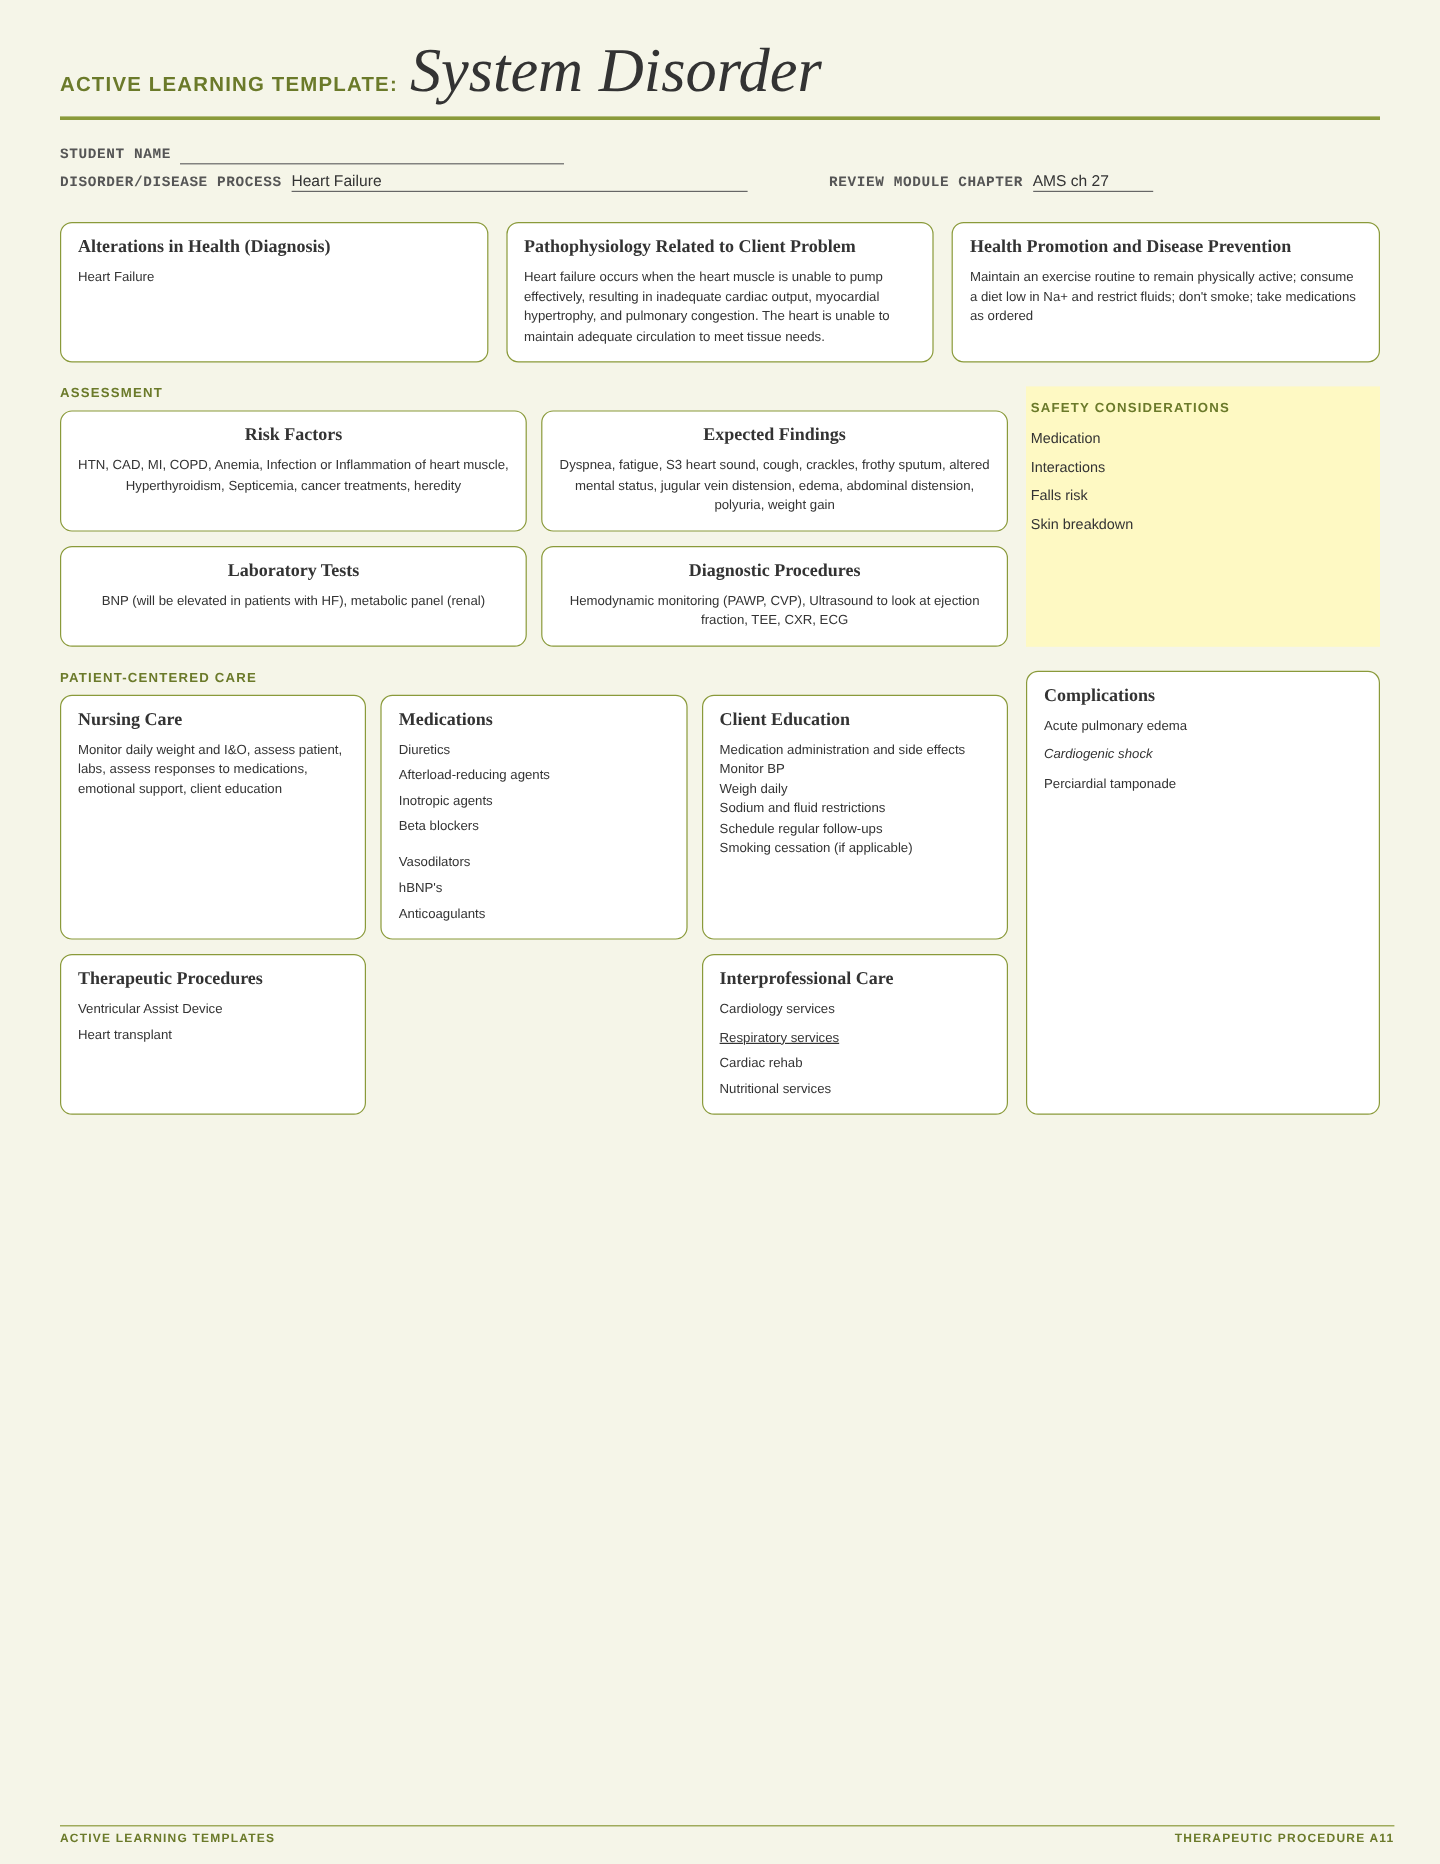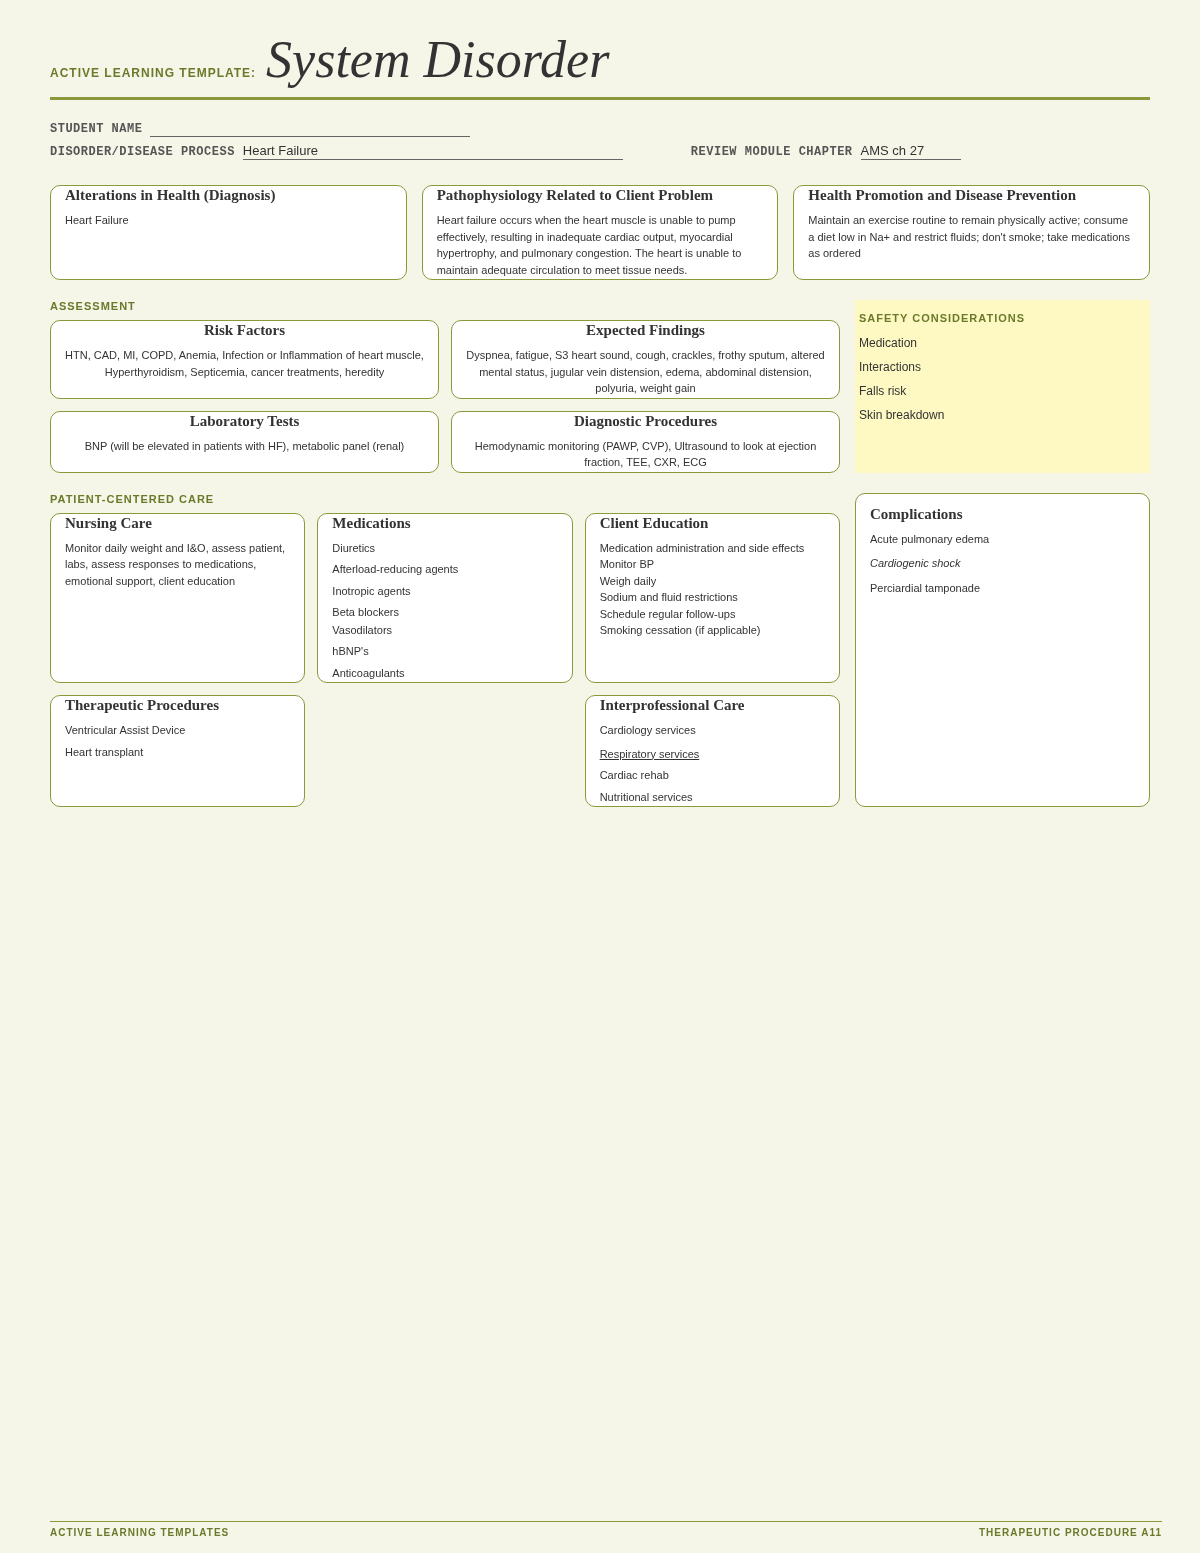--- a/index.html
+++ b/index.html
@@ -22,21 +22,21 @@
     
     .header {
       border-bottom: 3px solid #8a9a3a;
       padding-bottom: 8px;
       margin-bottom: 20px;
       display: flex;
       align-items: baseline;
       gap: 10px;
     }
     .header-label {
-      font-size: 12px;
+      font-size: 17px;
       font-weight: bold;
       color: #6b7a2a;
       text-transform: uppercase;
       letter-spacing: 1px;
     }
     .header-title {
       font-size: 52px;
       font-style: italic;
       font-weight: normal;
       color: #333;
@@ -76,21 +76,21 @@
     .top-boxes {
       display: grid;
       grid-template-columns: 1fr 1fr 1fr;
       gap: 15px;
       margin-bottom: 20px;
     }
 
     .box {
       border: 1.5px solid #8a9a3a;
       border-radius: 10px;
-      padding: 1px 14px;
+      padding: 12px 14px;
       background: white;
     }
     .box-title {
       font-size: 15px;
       font-weight: bold;
       color: #333;
       margin-bottom: 8px;
       font-family: Georgia, serif;
     }
     .box-content {
@@ -272,21 +272,21 @@
         <div class="box">
           <div class="box-title">Nursing Care</div>
           <div class="box-content">Monitor daily weight and I&amp;O, assess patient, labs, assess responses to medications, emotional support, client education</div>
         </div>
         <div class="box">
           <div class="box-title">Medications</div>
           <div class="box-content">
             <div style="margin-bottom:5px;">Diuretics</div>
             <div style="margin-bottom:5px;">Afterload-reducing agents</div>
             <div style="margin-bottom:5px;">Inotropic agents</div>
-            <div style="margin-bottom:1px;">Beta blockers</div>
+            <div style="margin-bottom:13px;">Beta blockers</div>
             <div style="margin-bottom:5px;">Vasodilators</div>
             <div style="margin-bottom:5px;">hBNP's</div>
             <div>Anticoagulants</div>
           </div>
         </div>
         <div class="box">
           <div class="box-title">Client Education</div>
           <div class="box-content" style="white-space:pre-line;">Medication administration and side effects
 Monitor BP
 Weigh daily

